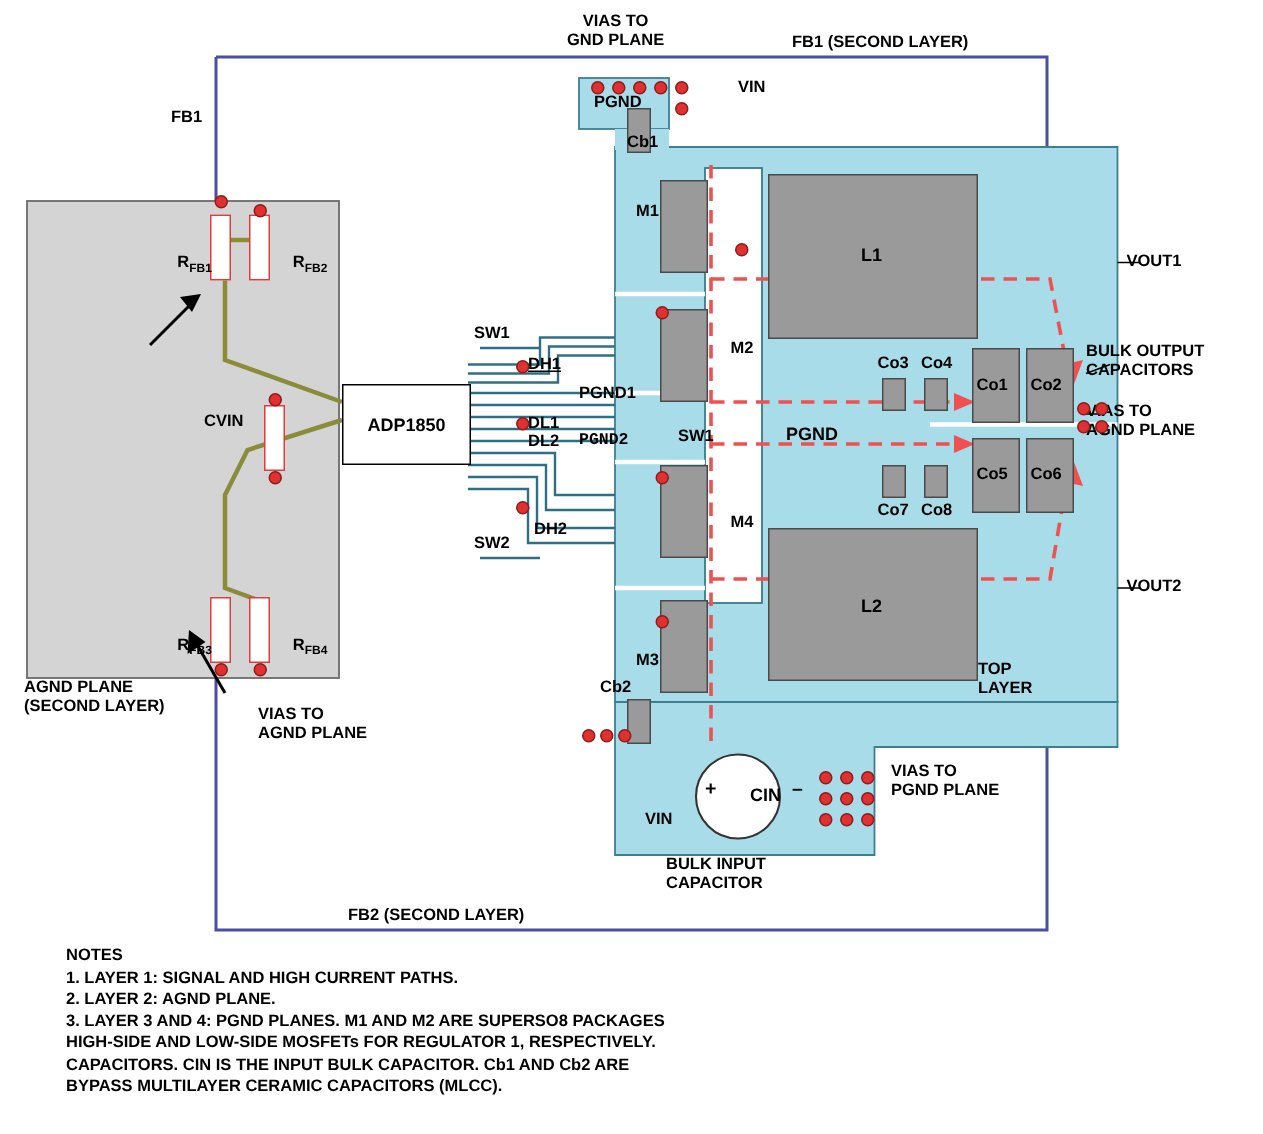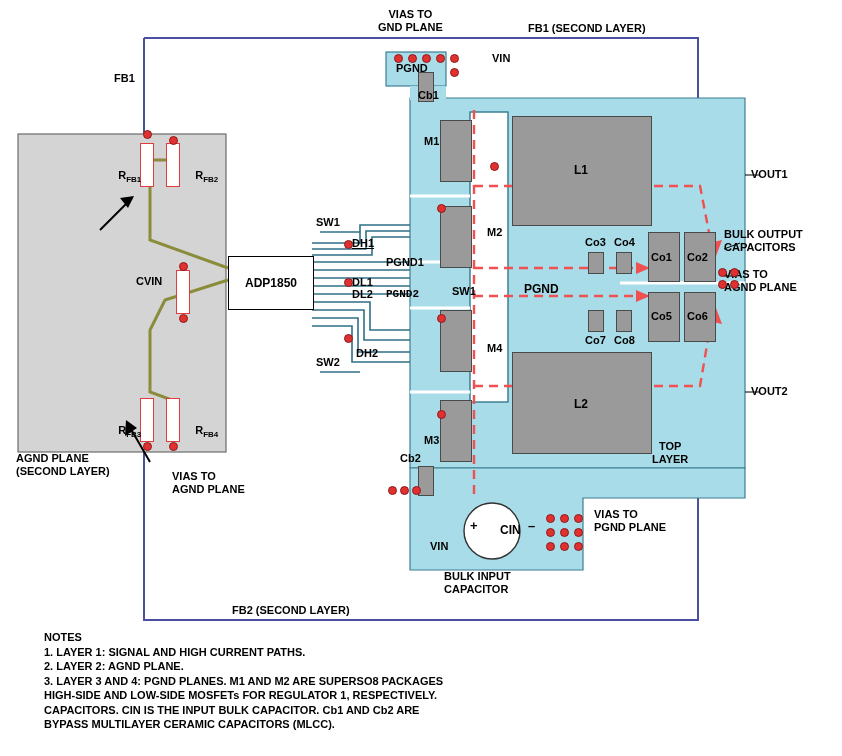--- a/index.html
+++ b/index.html
@@ -171,21 +171,21 @@
   <div class="lbl" style="left:724px;top:268px;">VIAS TO
 AGND PLANE</div>
   <div class="lbl" style="left:594px;top:508px;">VIAS TO
 PGND PLANE</div>
 
   <div class="lbl" style="left:172px;top:470px;">VIAS TO
 AGND PLANE</div>
   <div class="lbl" style="left:16px;top:452px;">AGND PLANE
 (SECOND LAYER)</div>
   <div class="lbl" style="left:232px;top:604px;">FB2 (SECOND LAYER)</div>
-  <div class="lbl" style="left:652px;top:440px;text-align:center;">TOP
+  <div class="lbl" style="left:652px;top:440px;">TOP
 LAYER</div>
   <div class="lbl" style="left:444px;top:570px;">BULK INPUT
 CAPACITOR</div>
 
 
   <div class="lbl" style="left:316px;top:216px;">SW1</div>
   <div class="lbl" style="left:316px;top:356px;">SW2</div>
   <div class="lbl" style="left:352px;top:237px;text-decoration:underline;">DH1</div>
   <div class="lbl" style="left:356px;top:331px;margin-top:16px;">DH2</div>
   <div class="lbl" style="left:352px;top:276px;">DL1</div>

